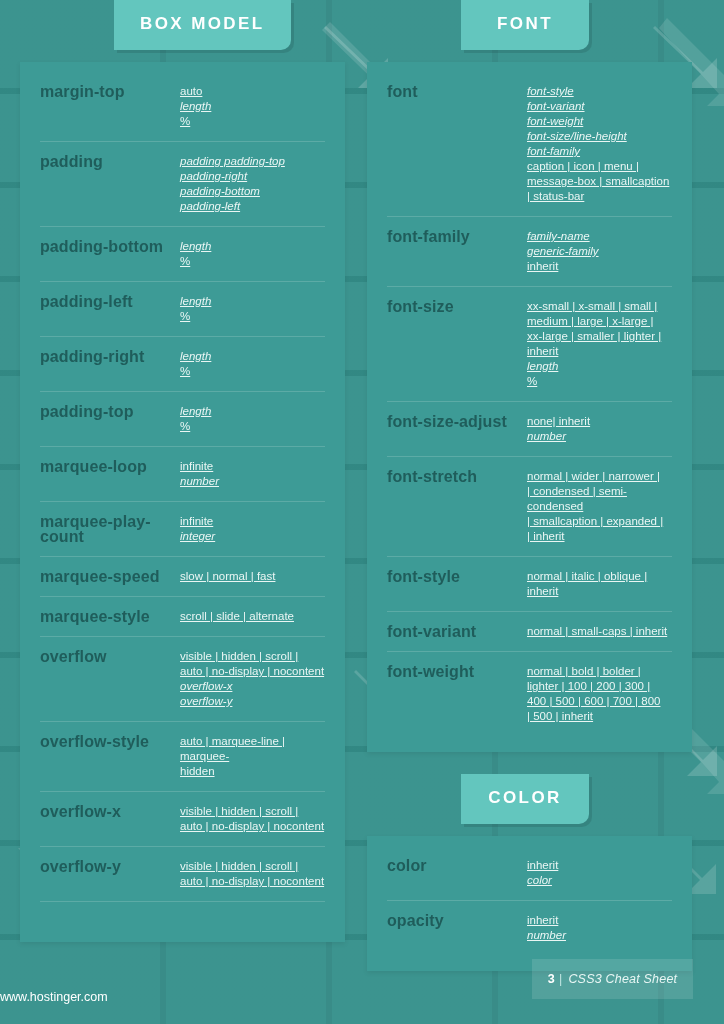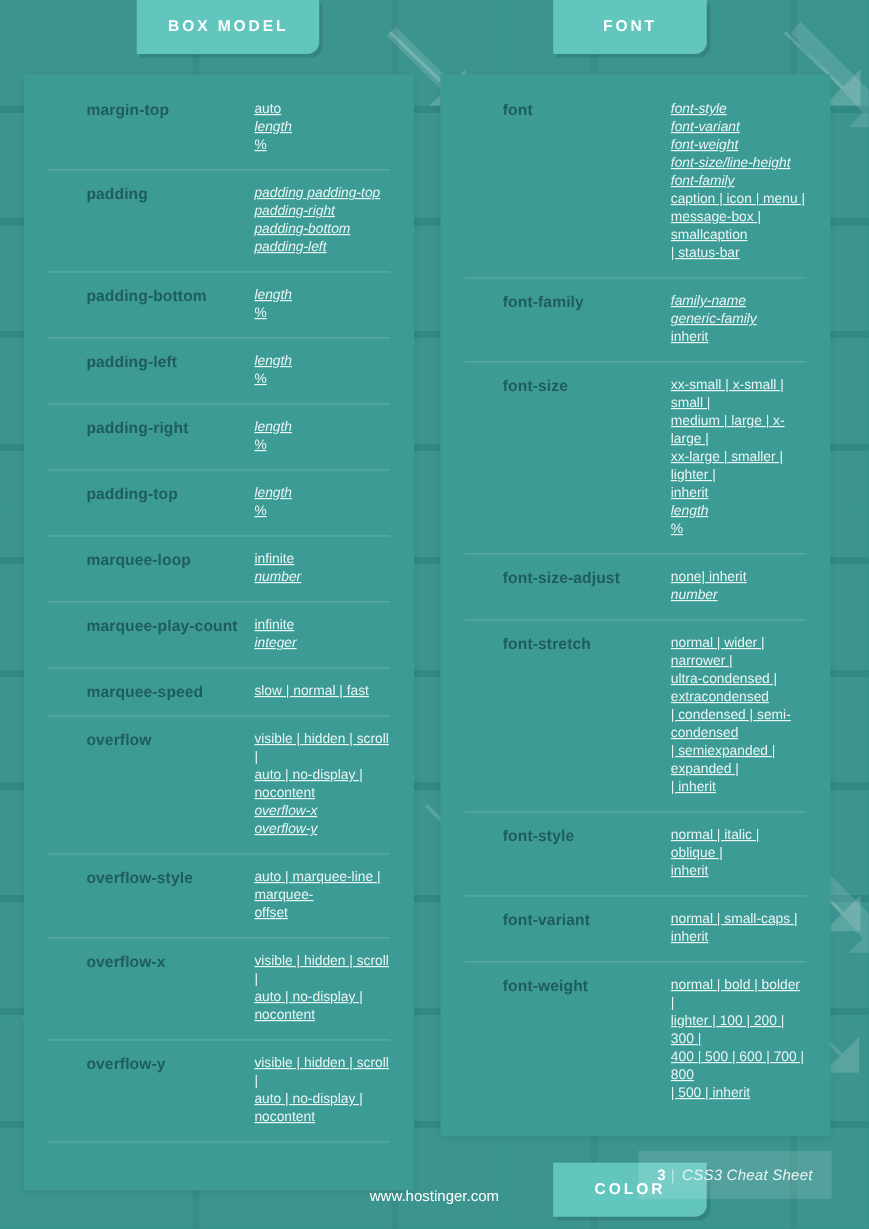--- a/index.html
+++ b/index.html
@@ -85,21 +85,21 @@
   .col-right { left: 367px; top: 0; }
 
   
   .section { position: relative; margin-bottom: 0; }
 
   .tab {
     position: relative;
     display: inline-block;
     background: #63C6BE;
     color: #FFFFFF;
-    font-size: 13px;
+    font-size: 17px;
     font-weight: bold;
     letter-spacing: 2.4px;
     padding: 14px 26px 16px 26px;
     border-bottom-right-radius: 10px;
     box-shadow: 3px 3px 0 rgba(0,0,0,0.10);
     text-align: center;
     min-width: 128px;
     z-index: 3;
   }
   .tab-wrap {
@@ -121,44 +121,43 @@
     align-items: flex-start;
     padding: 12px 0 12px 0;
     border-bottom: 1px solid rgba(255,255,255,0.16);
   }
   .row:last-child { border-bottom: none; }
 
   .prop {
     width: 140px;
     flex: 0 0 140px;
     color: #1F5D5B;
-    font-size: 13px;
+    font-size: 16px;
     font-weight: bold;
     line-height: 15px;
     letter-spacing: 0.1px;
-    margin-left: 32px;
   }
 
   .vals {
     flex: 1 1 auto;
     color: #EAF6F4;
     font-size: 11.5px;
     line-height: 15px;
     text-decoration: underline;
   }
   .vals .v { display: block; }
   .vals .v.italic { font-style: italic; }
 
   
   .footer-url {
     position: absolute;
     z-index: 3;
     left: 0; right: 0;
     top: 990px;
-    text-align: center;
+    text-align: left;
     color: #FFFFFF;
     font-size: 12.5px;
   }
   .page-badge {
     position: absolute;
     z-index: 3;
     left: 532px;
     top: 959px;
     width: 161px;
     height: 40px;
@@ -293,33 +292,39 @@
               <span class="v italic">integer</span>
             </div>
           </div>
           <div class="row">
             <div class="prop">marquee-speed</div>
             <div class="vals">
               <span class="v">slow | normal | fast</span>
             </div>
           </div>
           <div class="row">
+            <div class="prop">marquee-style</div>
+            <div class="vals">
+              <span class="v">scroll | slide | alternate</span>
+            </div>
+          </div>
+          <div class="row">
             <div class="prop">overflow</div>
             <div class="vals">
               <span class="v">visible | hidden | scroll |</span>
               <span class="v">auto | no-display | nocontent</span>
               <span class="v italic">overflow-x</span>
               <span class="v italic">overflow-y</span>
             </div>
           </div>
           <div class="row">
             <div class="prop">overflow-style</div>
             <div class="vals">
               <span class="v">auto | marquee-line | marquee-</span>
-              <span class="v">offset</span>
+              <span class="v">hidden</span>
             </div>
           </div>
           <div class="row">
             <div class="prop">overflow-x</div>
             <div class="vals">
               <span class="v">visible | hidden | scroll |</span>
               <span class="v">auto | no-display | nocontent</span>
             </div>
           </div>
           <div class="row">
@@ -373,23 +378,22 @@
             <div class="prop">font-size-adjust</div>
             <div class="vals">
               <span class="v">none| inherit</span>
               <span class="v italic">number</span>
             </div>
           </div>
           <div class="row">
             <div class="prop">font-stretch</div>
             <div class="vals">
               <span class="v">normal | wider | narrower |</span>
-              <span class="v">ultra-condensed | extracondensed</span>
               <span class="v">| condensed | semi-condensed</span>
-              <span class="v">| semiexpanded | expanded |</span>
+              <span class="v">| smallcaption | expanded |</span>
               <span class="v">| inherit</span>
             </div>
           </div>
           <div class="row">
             <div class="prop">font-style</div>
             <div class="vals">
               <span class="v">normal | italic | oblique |</span>
               <span class="v">inherit</span>
             </div>
           </div>

